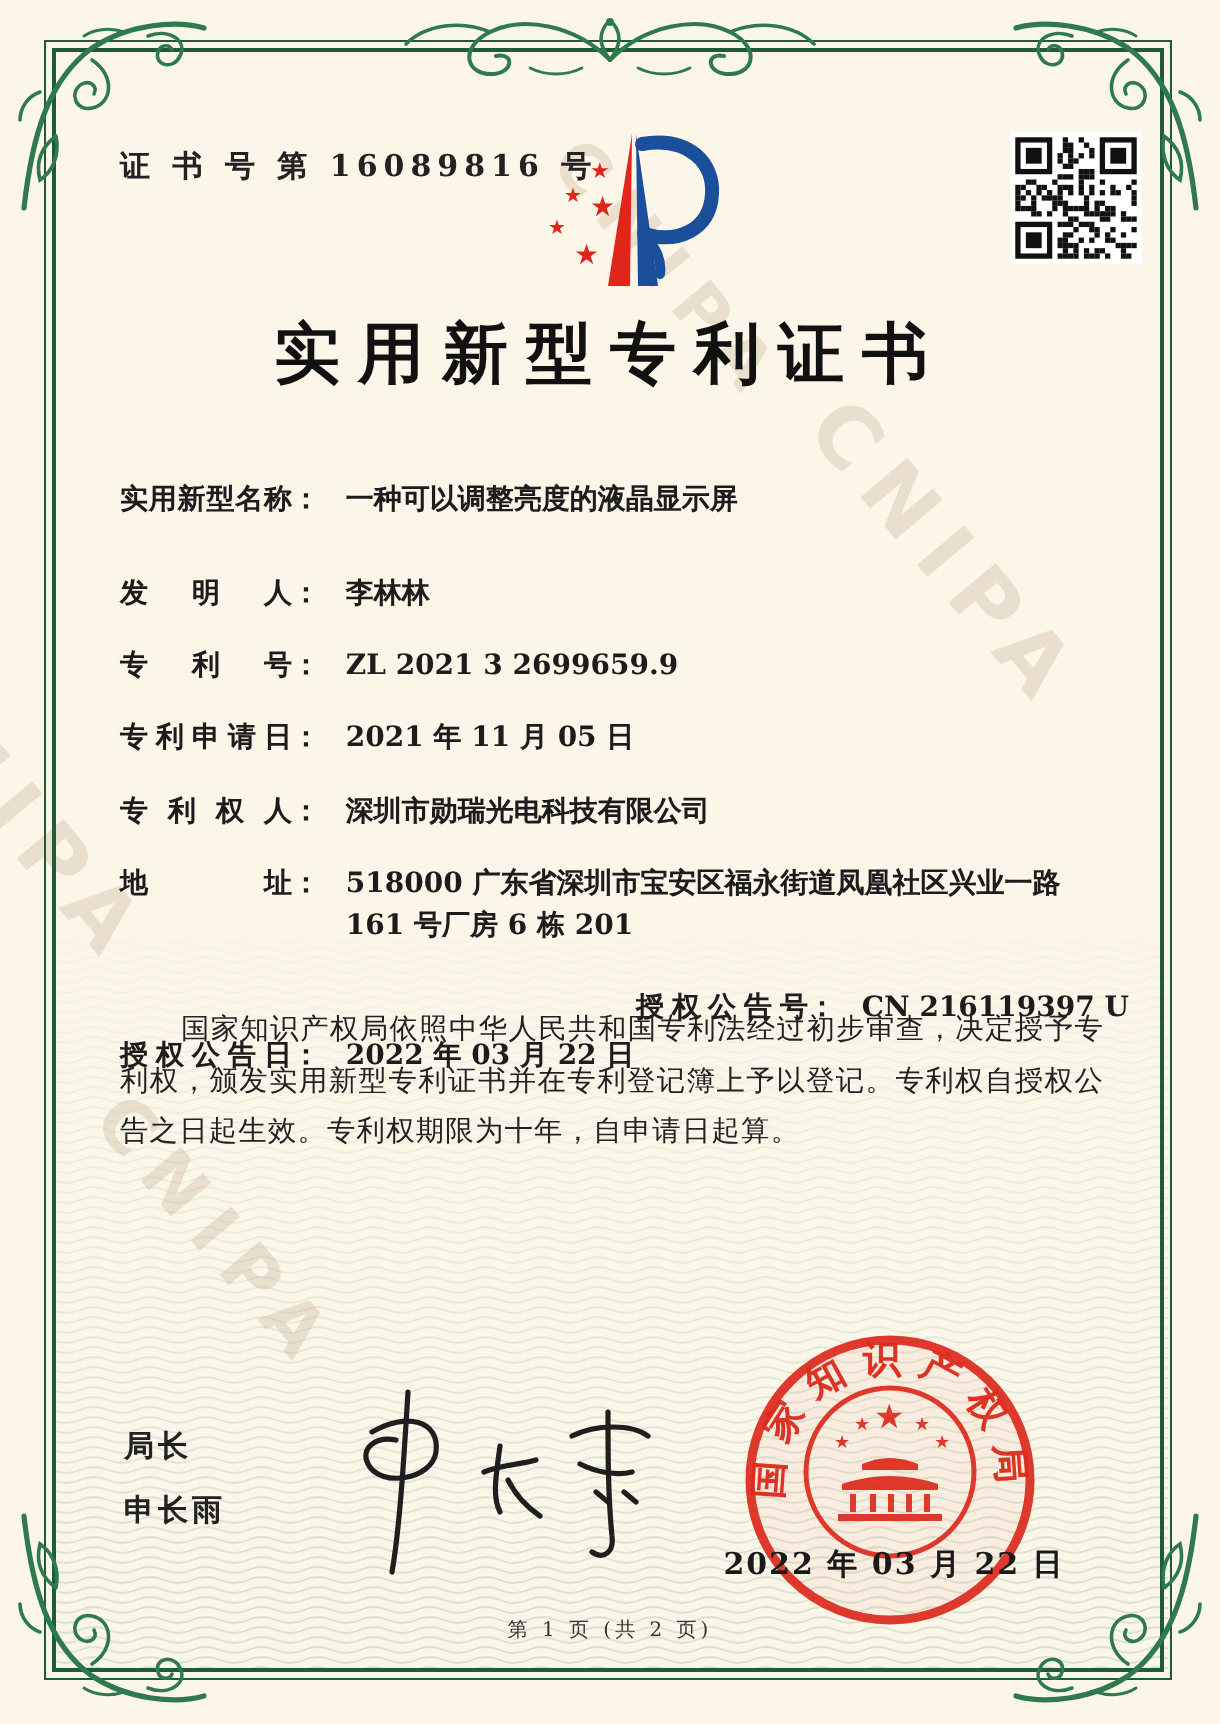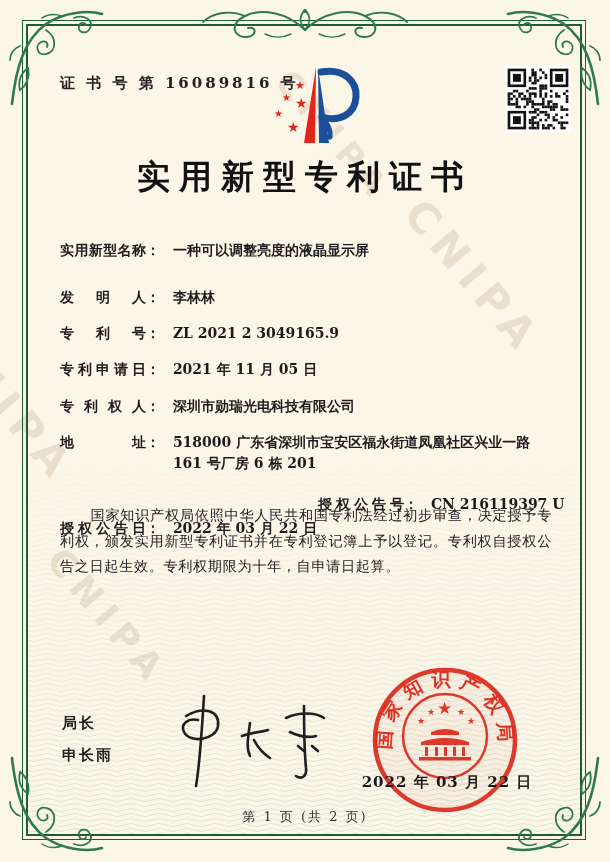--- a/index.html
+++ b/index.html
@@ -51,21 +51,21 @@
   .body-text p{margin:0; text-indent:2.15em;}
   .signer{
     position:absolute; left:62px; font-size:15px; font-weight:700;
     font-family:"DejaVu Sans","Liberation Sans",sans-serif; color:#222;
     letter-spacing:2px;
   }
   .sig{position:absolute; left:158px; top:688px; width:200px; height:110px;}
   .seal{position:absolute; left:357px; top:652px; width:176px; height:176px;}
   .footer{
     position:absolute; left:0; top:808px; width:610px; text-align:center;
-    font-size:13px; letter-spacing:2px; color:#333;
+    font-size:10px; letter-spacing:2px; color:#333;
   }
   .fl-tl{transform:scale(-1,-1);}
   .fl-tr{transform:scale(1,-1);}
   .fl-bl{transform:scale(-1,1);}
   svg{display:block;}
 </style>
 </head>
 <body>
 
 <div class="page">
@@ -378,21 +378,21 @@
   <div class="field-row" style="top:240px;">
     <span class="flabel">实用新型名称</span><span class="fcolon">：</span>
     <span class="fvalue">一种可以调整亮度的液晶显示屏</span>
   </div>
   <div class="field-row" style="top:287px;">
     <span class="flabel">发　明　人</span><span class="fcolon">：</span>
     <span class="fvalue">李林林</span>
   </div>
   <div class="field-row" style="top:323px;">
     <span class="flabel">专　利　号</span><span class="fcolon">：</span>
-    <span class="fvalue">ZL 2021 2 3049165.9</span>
+    <span class="fvalue">ZL 2021 3 2699659.9</span>
   </div>
   <div class="field-row" style="top:359px;">
     <span class="flabel">专利申请日</span><span class="fcolon">：</span>
     <span class="fvalue">2021 年 11 月 05 日</span>
   </div>
   <div class="field-row" style="top:396px;">
     <span class="flabel">专 利 权 人</span><span class="fcolon">：</span>
     <span class="fvalue">深圳市勋瑞光电科技有限公司</span>
   </div>
   <div class="field-row" style="top:432px;">

